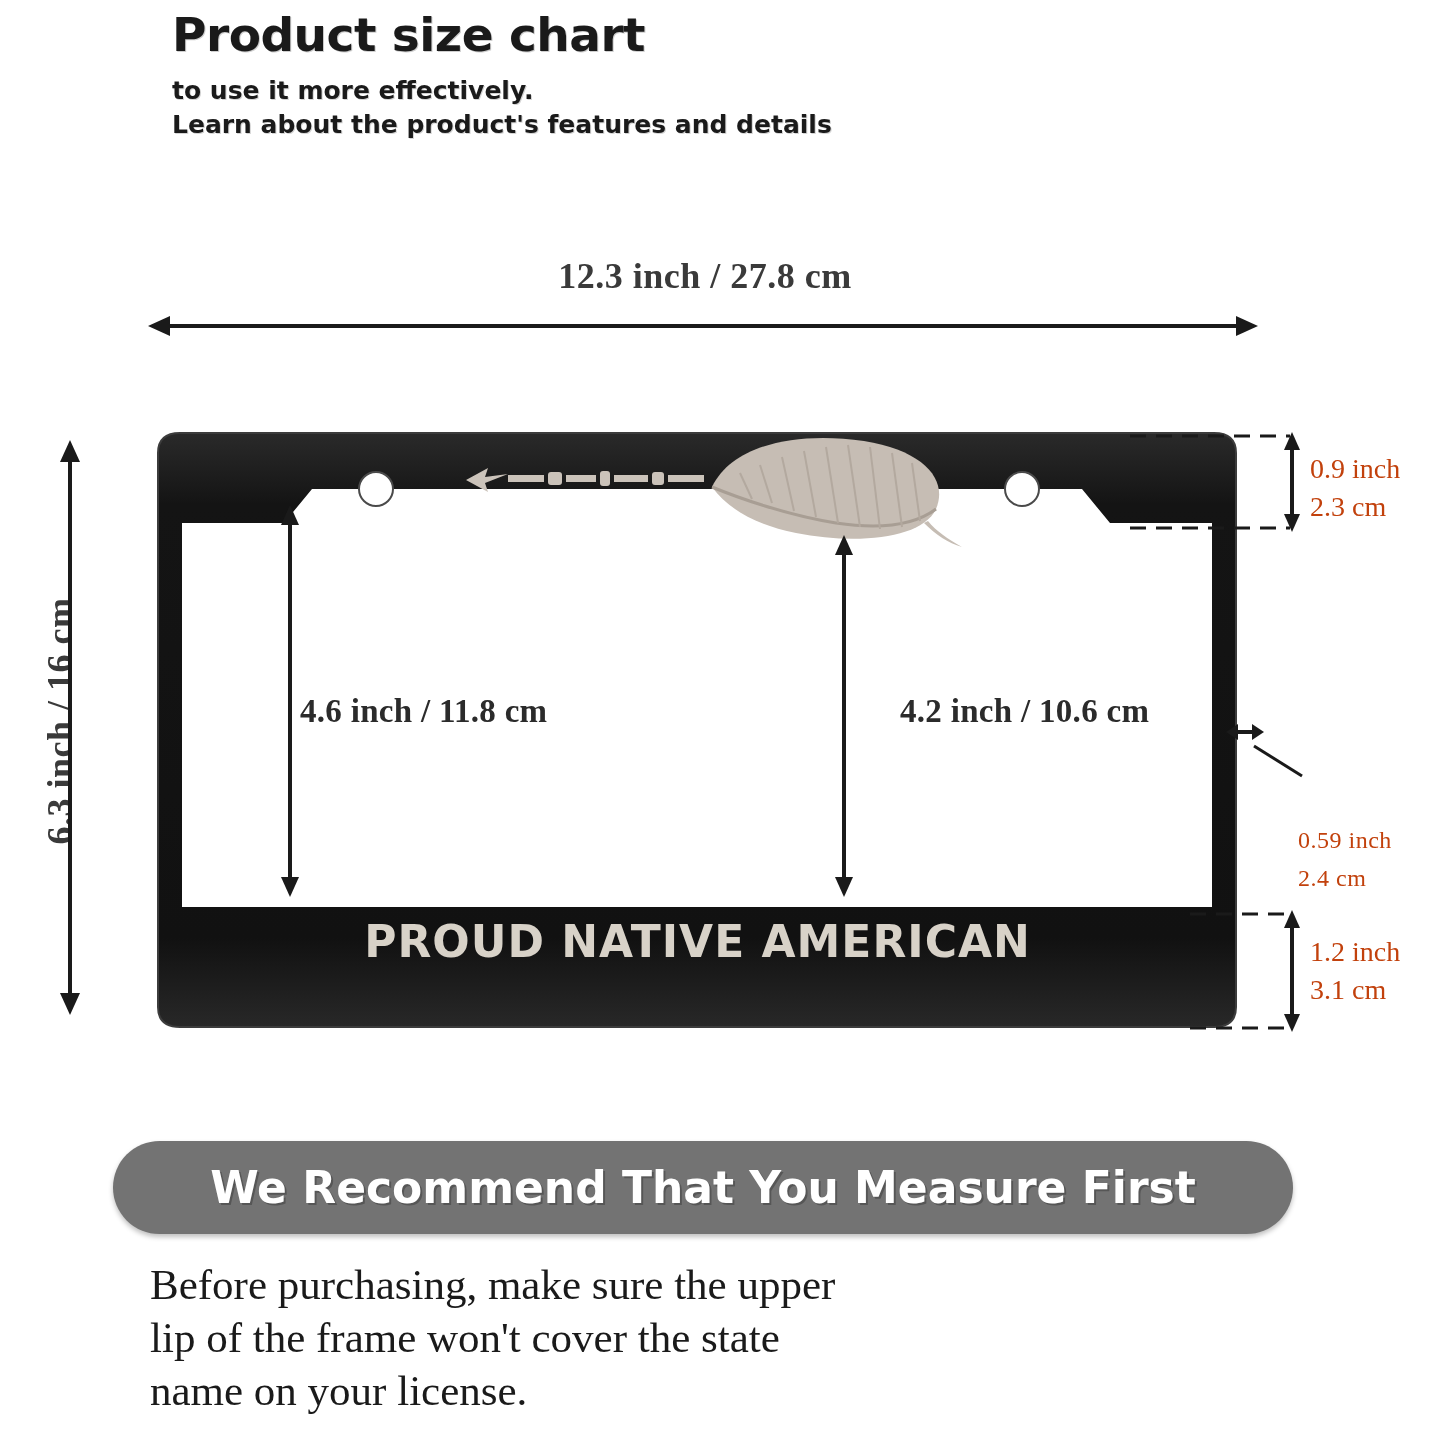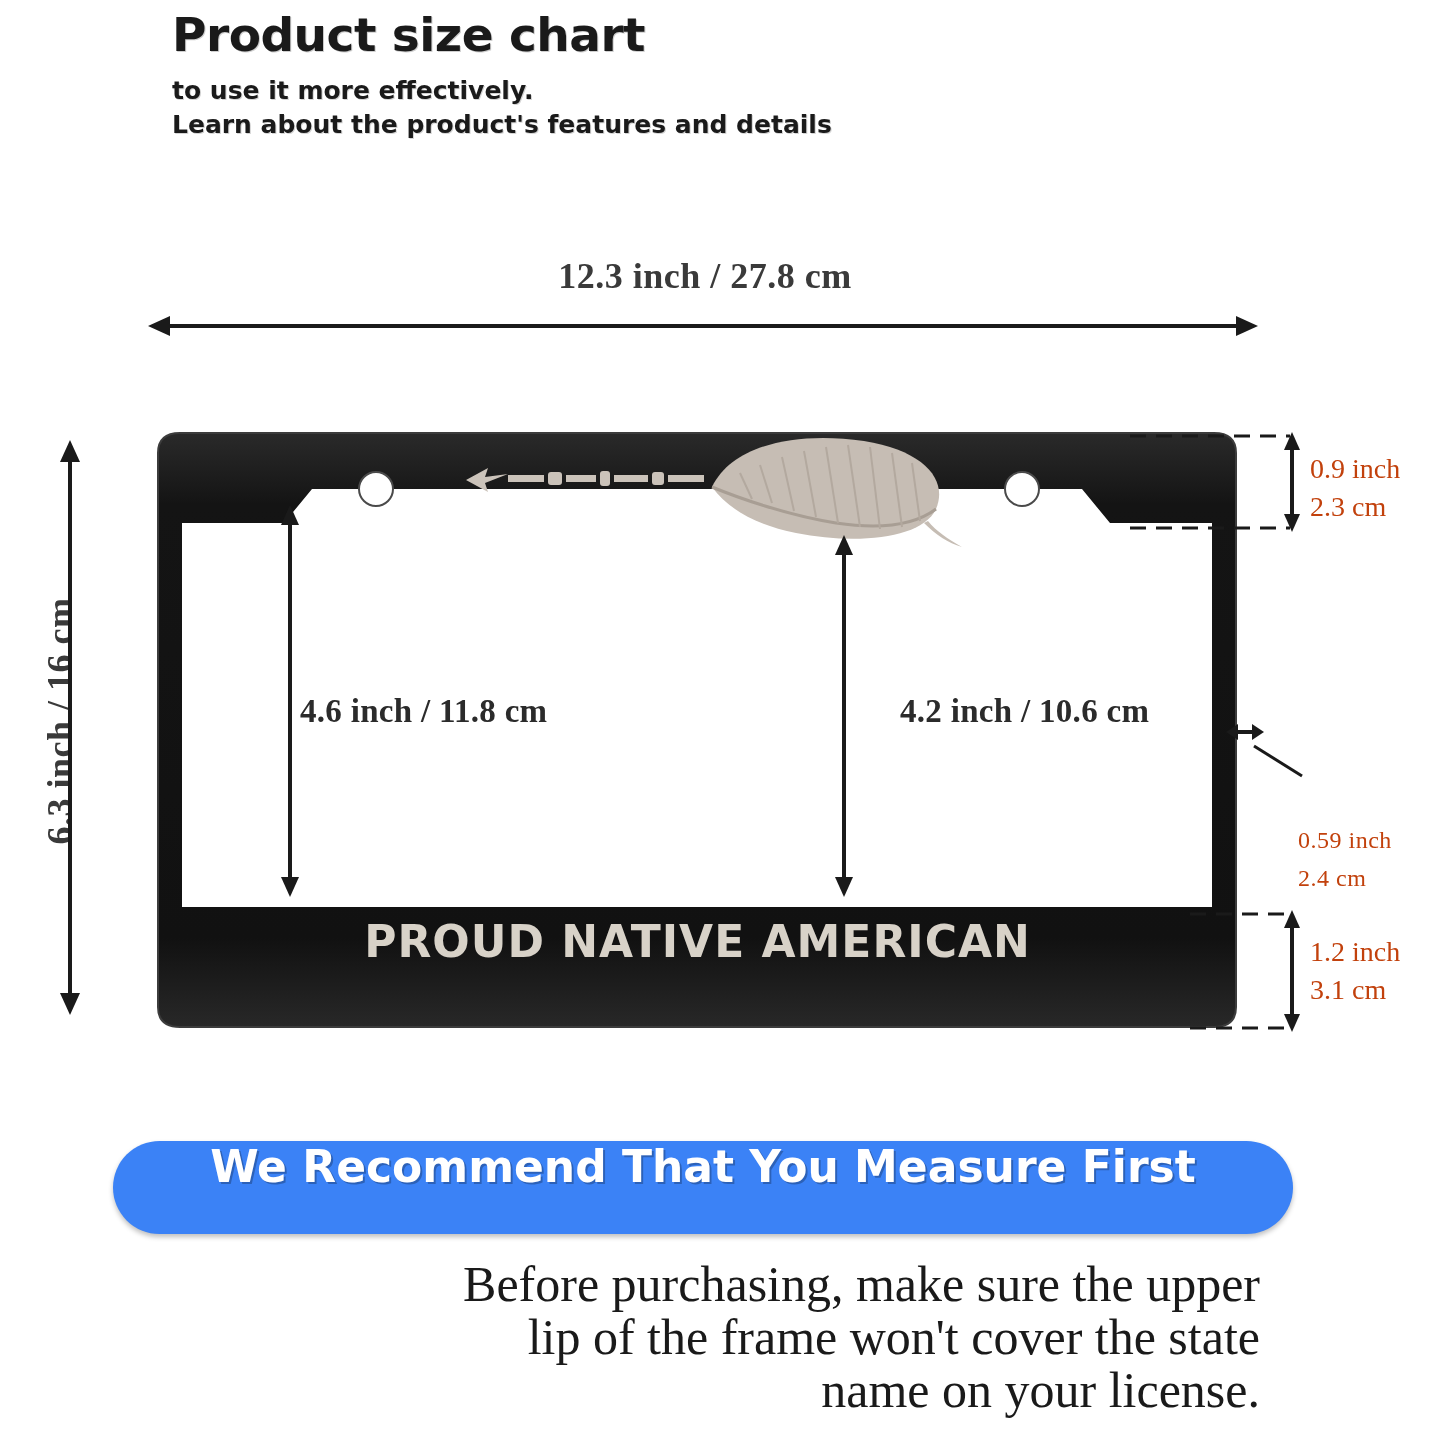--- a/index.html
+++ b/index.html
@@ -156,45 +156,45 @@
     height: 640px;
   }
 
   
   #banner {
     position: absolute;
     left: 113px;
     top: 1141px;
     width: 1180px;
     height: 93px;
-    background: #3b82f6;
+    background: #737373;
     border-radius: 48px;
     box-shadow: 0 3px 5px rgba(0,0,0,0.25);
     display: flex;
-    align-items: flex-start;
+    align-items: center;
     justify-content: center;
   }
   #banner-text {
     font-family: "DejaVu Sans", sans-serif;
     font-weight: bold;
     font-size: 44px;
     color: #ffffff;
     letter-spacing: 0px;
     text-shadow: 2px 2px 0 rgba(0,0,0,0.25);
     white-space: nowrap;
   }
 
   
   #footer-note {
     position: absolute;
     left: 150px;
     top: 1258px;
     width: 1110px;
-    text-align: right;
-    font-size: 50px;
+    text-align: left;
+    font-size: 43px;
     line-height: 53px;
     color: #1a1a1a;
   }
 </style>
 </head>
 <body>
 
 <div id="header">
   <div id="title">Product size chart</div>
   <div id="subtitle">

